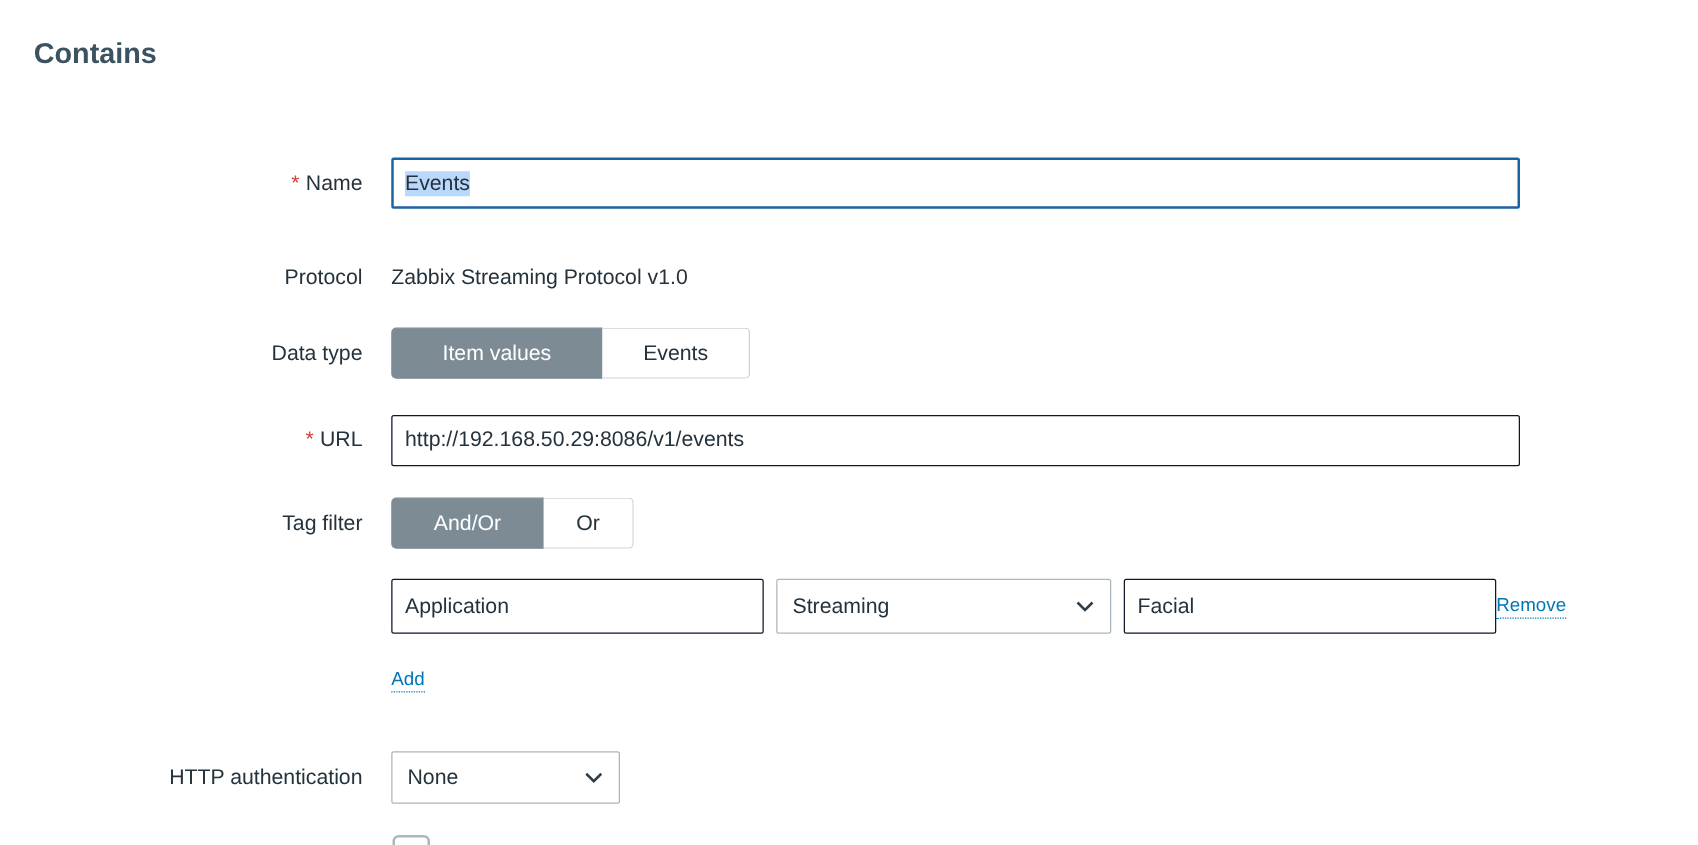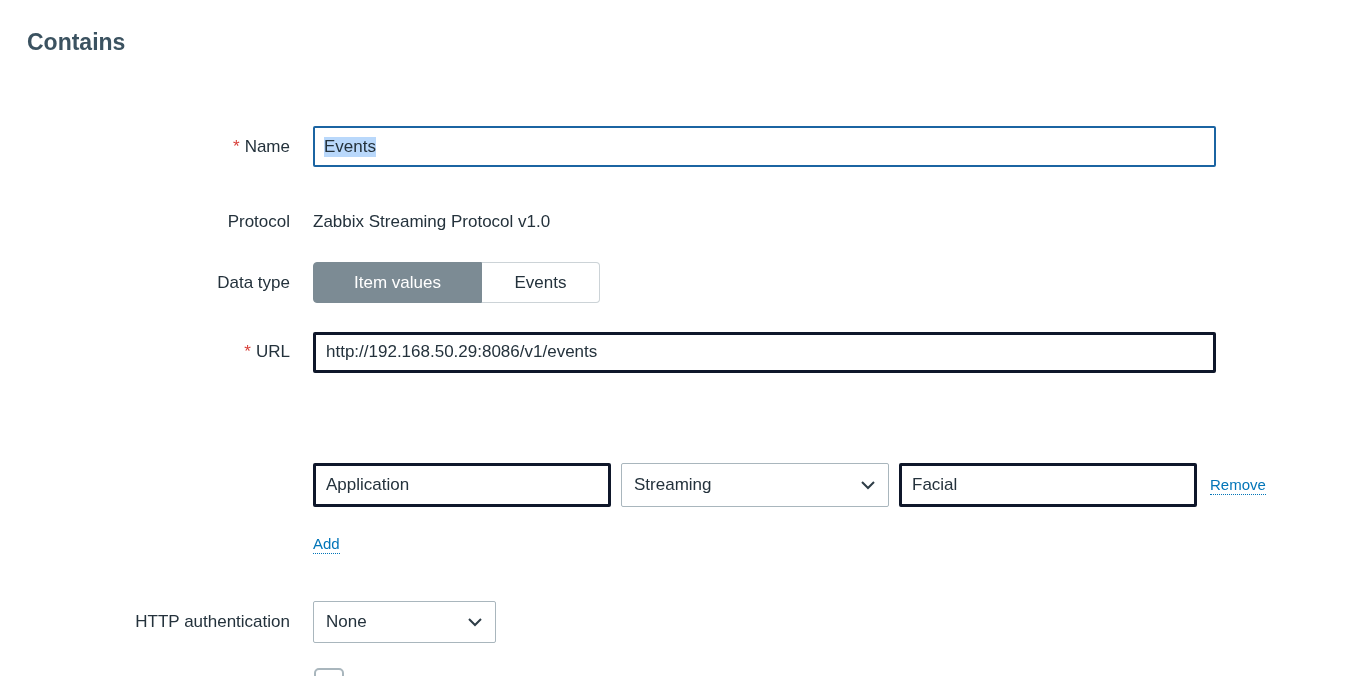--- a/index.html
+++ b/index.html
@@ -24,21 +24,21 @@
   }
   .label-cell {
     width: 290px; margin-right: 23px; flex: none;
     text-align: right; font-size: 17px; color: #24323c;
     white-space: nowrap;
   }
   .req { color: #d8403a; margin-right: 5px; }
 
   
   .tb {
-    height: 41px; border: 3px solid #0f172a; border-radius: 2px;
+    height: 41px; border: 1px solid #0f172a; border-radius: 2px;
     background: #fff; font-size: 17px; color: #24323c;
     padding: 0 10px; font-family: "Liberation Sans", sans-serif;
     display: flex; align-items: center;
   }
   input.tb { display: inline-block; }
   .tb-focused {
     border: 2px solid #1b64a2; padding: 0 9px;
   }
   .sel-highlight { background: #b9d8fb; }
 
@@ -120,33 +120,40 @@
       <div class="seg on w-item">Item values</div>
       <div class="seg off w-events">Events</div>
     </div>
   </div>
 
   <div class="row" style="top:330px; height:44px;">
     <div class="label-cell"><span class="req">*</span><span>URL</span></div>
     <input class="tb w-full" value="http://192.168.50.29:8086/v1/events" style="">
   </div>
 
+  <div class="row" style="top:398px; height:41px;">
+    <div class="label-cell">Tag filter</div>
+    <div class="seg-group">
+      <div class="seg on w-andor">And/Or</div>
+      <div class="seg off w-or">Or</div>
+    </div>
+  </div>
 
   <div class="row" style="top:463px; height:44px;">
     <div class="label-cell"></div>
     <input class="tb w-tag gap10" style="height: 44px;" value="Application">
     <div class="sel w-oper gap10" style="height:44px;">
       <span>Streaming</span>
       <span class="chev">
         <svg width="16" height="10" viewBox="0 0 16 10">
             <polyline points="2,2 8,8 14,2" fill="none" stroke="#2e3d47" stroke-width="2"></polyline>
           </svg>
       </span>
     </div>
-    <input class="tb w-val" style="height: 44px; margin-right: 13px;" value="Facial">
+    <input class="tb w-val" style="height: 44px; " value="Facial">
     <a class="link">Remove</a>
   </div>
 
   <div class="row" style="top:531px; height:26px;">
     <div class="label-cell"></div>
     <a class="link">Add</a>
   </div>
 
   <div class="row" style="top:601px; height:42px;">
     <div class="label-cell">HTTP authentication</div>

